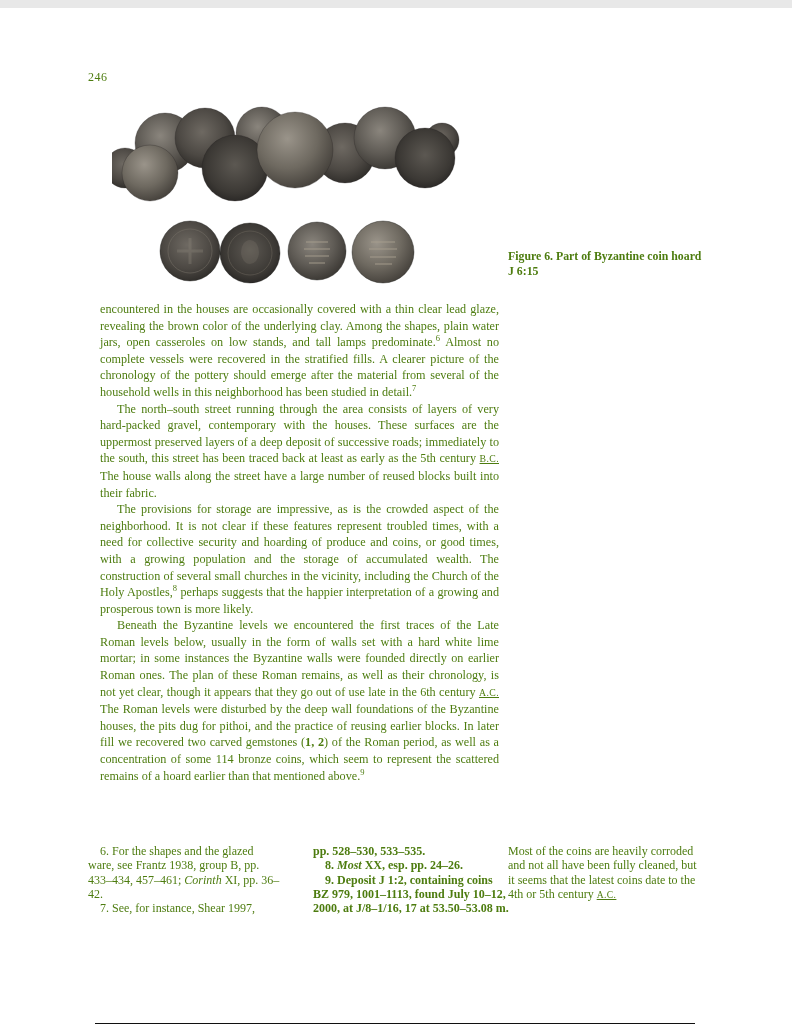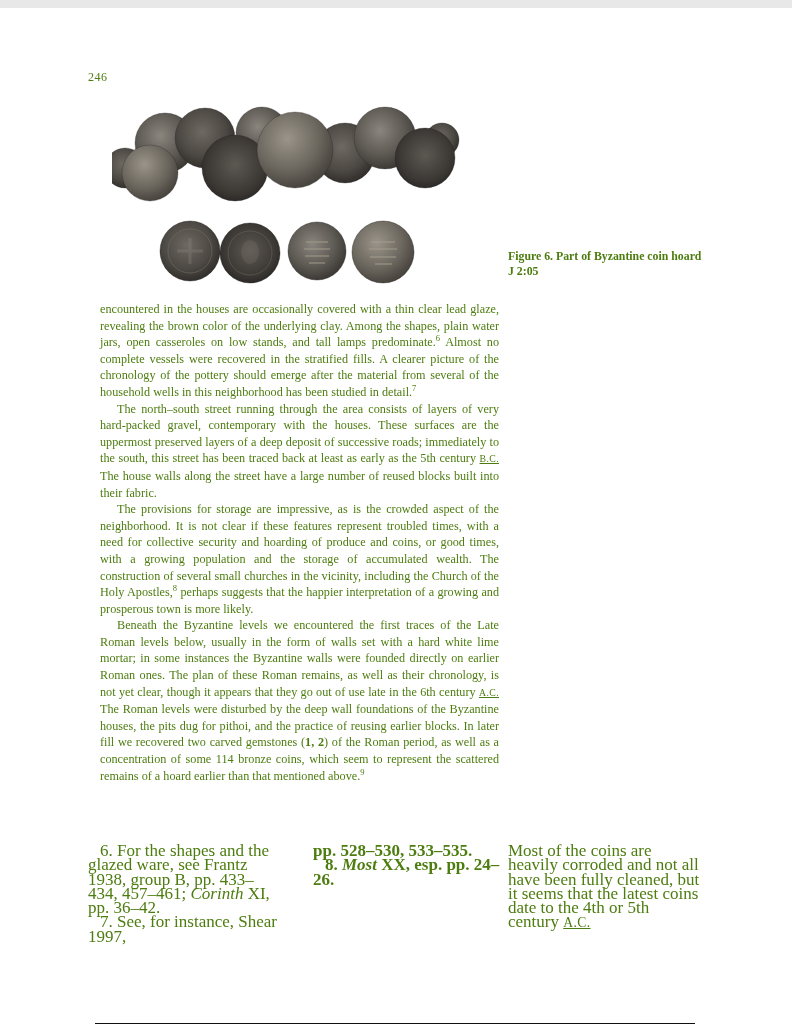--- a/index.html
+++ b/index.html
@@ -31,21 +31,21 @@
     font-size: 12.2px; line-height: 16.6px; text-align: justify;
   }
   .bodytext p { margin: 0; }
   .bodytext p.indent { text-indent: 17px; }
   sup { font-size: 8.5px; line-height: 0; vertical-align: super; }
   .sc { font-size: 0.8em; letter-spacing: 0.4px; text-decoration: underline; }
   i { font-style: italic; }
   b { font-weight: bold; }
   .fncol {
     position: absolute; top: 836px;
-    font-size: 17px; line-height: 14.3px;
+    font-size: 12px; line-height: 14.3px;
   }
   .fncol p { margin: 0; }
   .fncol p.indent { text-indent: 12px; }
   .fn1 { left: 88px;  width: 192px; }
   .fn2 { left: 313px; width: 198px; font-weight: bold; }
   .fn3 { left: 508px; width: 196px; }
   .pageline {
     position: absolute; left: 95px; top: 1015px;
     width: 600px; height: 3px; background: #101010;
   }
@@ -115,36 +115,37 @@
       <circle cx="271" cy="146" r="31" fill="url(#cg3)" stroke="#242220" stroke-opacity="0.5" stroke-width="0.8"></circle>
       <g stroke="#a89f8f" stroke-width="2" opacity="0.45" fill="none">
         <path d="M259 136 h24"></path>
           <path d="M257 143 h28"></path>
           <path d="M258 151 h26"></path>
           <path d="M263 158 h17"></path>
       </g>
     </g>
   </svg>
 
-  <div class="figcap">Figure 6. Part of Byzantine coin hoard J 2:05</div>
+  <div class="figcap">Figure 6. Part of Byzantine coin hoard J 6:15</div>
 
   <div class="bodytext">
       <p class=""><span>encountered in the houses are occasionally covered with a thin clear lead glaze, revealing the brown color of the underlying clay. Among the shapes, plain water jars, open casseroles on low stands, and tall lamps predominate.</span><sup>6</sup><span> Almost no complete vessels were recovered in the stratified fills. A clearer picture of the chronology of the pottery should emerge after the material from several of the household wells in this neighborhood has been studied in detail.</span><sup>7</sup></p>
       <p class="indent"><span>The north–south street running through the area consists of layers of very hard-packed gravel, contemporary with the houses. These surfaces are the uppermost preserved layers of a deep deposit of successive roads; immediately to the south, this street has been traced back at least as early as the 5th century </span><span class="sc">B.C.</span><span> The house walls along the street have a large number of reused blocks built into their fabric.</span></p>
       <p class="indent"><span>The provisions for storage are impressive, as is the crowded aspect of the neighborhood. It is not clear if these features represent troubled times, with a need for collective security and hoarding of produce and coins, or good times, with a growing population and the storage of accumulated wealth. The construction of several small churches in the vicinity, including the Church of the Holy Apostles,</span><sup>8</sup><span> perhaps suggests that the happier interpretation of a growing and prosperous town is more likely.</span></p>
       <p class="indent"><span>Beneath the Byzantine levels we encountered the first traces of the Late Roman levels below, usually in the form of walls set with a hard white lime mortar; in some instances the Byzantine walls were founded directly on earlier Roman ones. The plan of these Roman remains, as well as their chronology, is not yet clear, though it appears that they go out of use late in the 6th century </span><span class="sc">A.C.</span><span> The Roman levels were disturbed by the deep wall foundations of the Byzantine houses, the pits dug for pithoi, and the practice of reusing earlier blocks. In later fill we recovered two carved gemstones (</span><b>1, 2</b><span>) of the Roman period, as well as a concentration of some 114 bronze coins, which seem to represent the scattered remains of a hoard earlier than that mentioned above.</span><sup>9</sup></p>
     </div>
 
   <div class="fncol fn1">
       <p class="indent"><span>6. For the shapes and the glazed ware, see Frantz 1938, group B, pp. 433–434, 457–461; </span><i>Corinth</i><span> XI, pp. 36–42.</span></p>
       <p class="indent"><span>7. See, for instance, Shear 1997,</span></p>
     </div>
   <div class="fncol fn2">
       <p class=""><span>pp. 528–530, 533–535.</span></p>
       <p class="indent"><span>8. </span><i>Most</i><span> XX, esp. pp. 24–26.</span></p>
+      <p class="indent"><span>9. Deposit J 1:2, containing coins BZ 979, 1001–1113, found July 10–12, 2000, at J/8–1/16, 17 at 53.50–53.08 m.</span></p>
     </div>
   <div class="fncol fn3">
       <p class=""><span>Most of the coins are heavily corroded and not all have been fully cleaned, but it seems that the latest coins date to the 4th or 5th century </span><span class="sc">A.C.</span></p>
     </div>
 
   <div class="pageline"></div>
 
 </div>
 
 </body></html>

